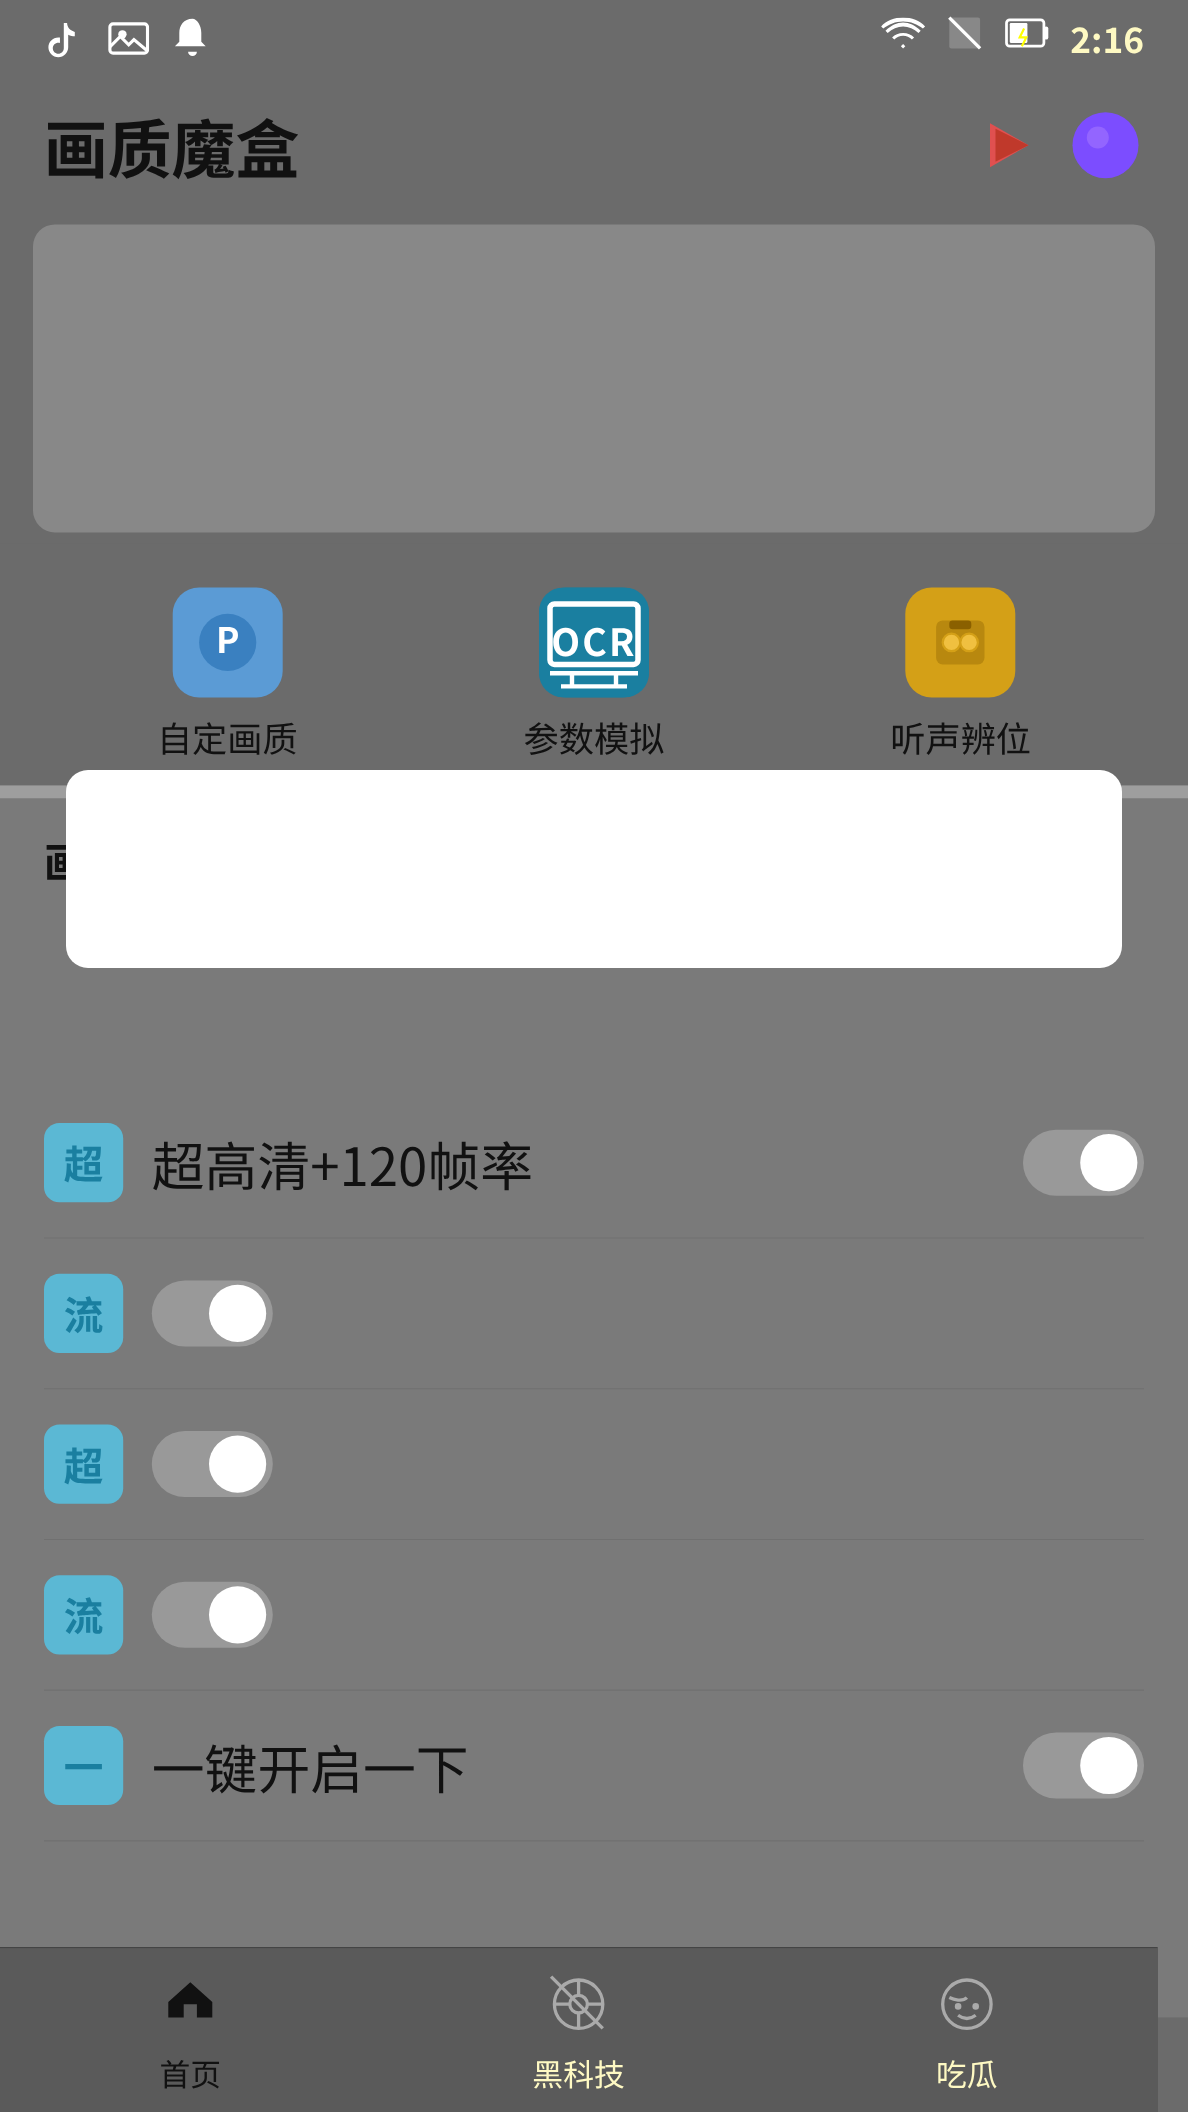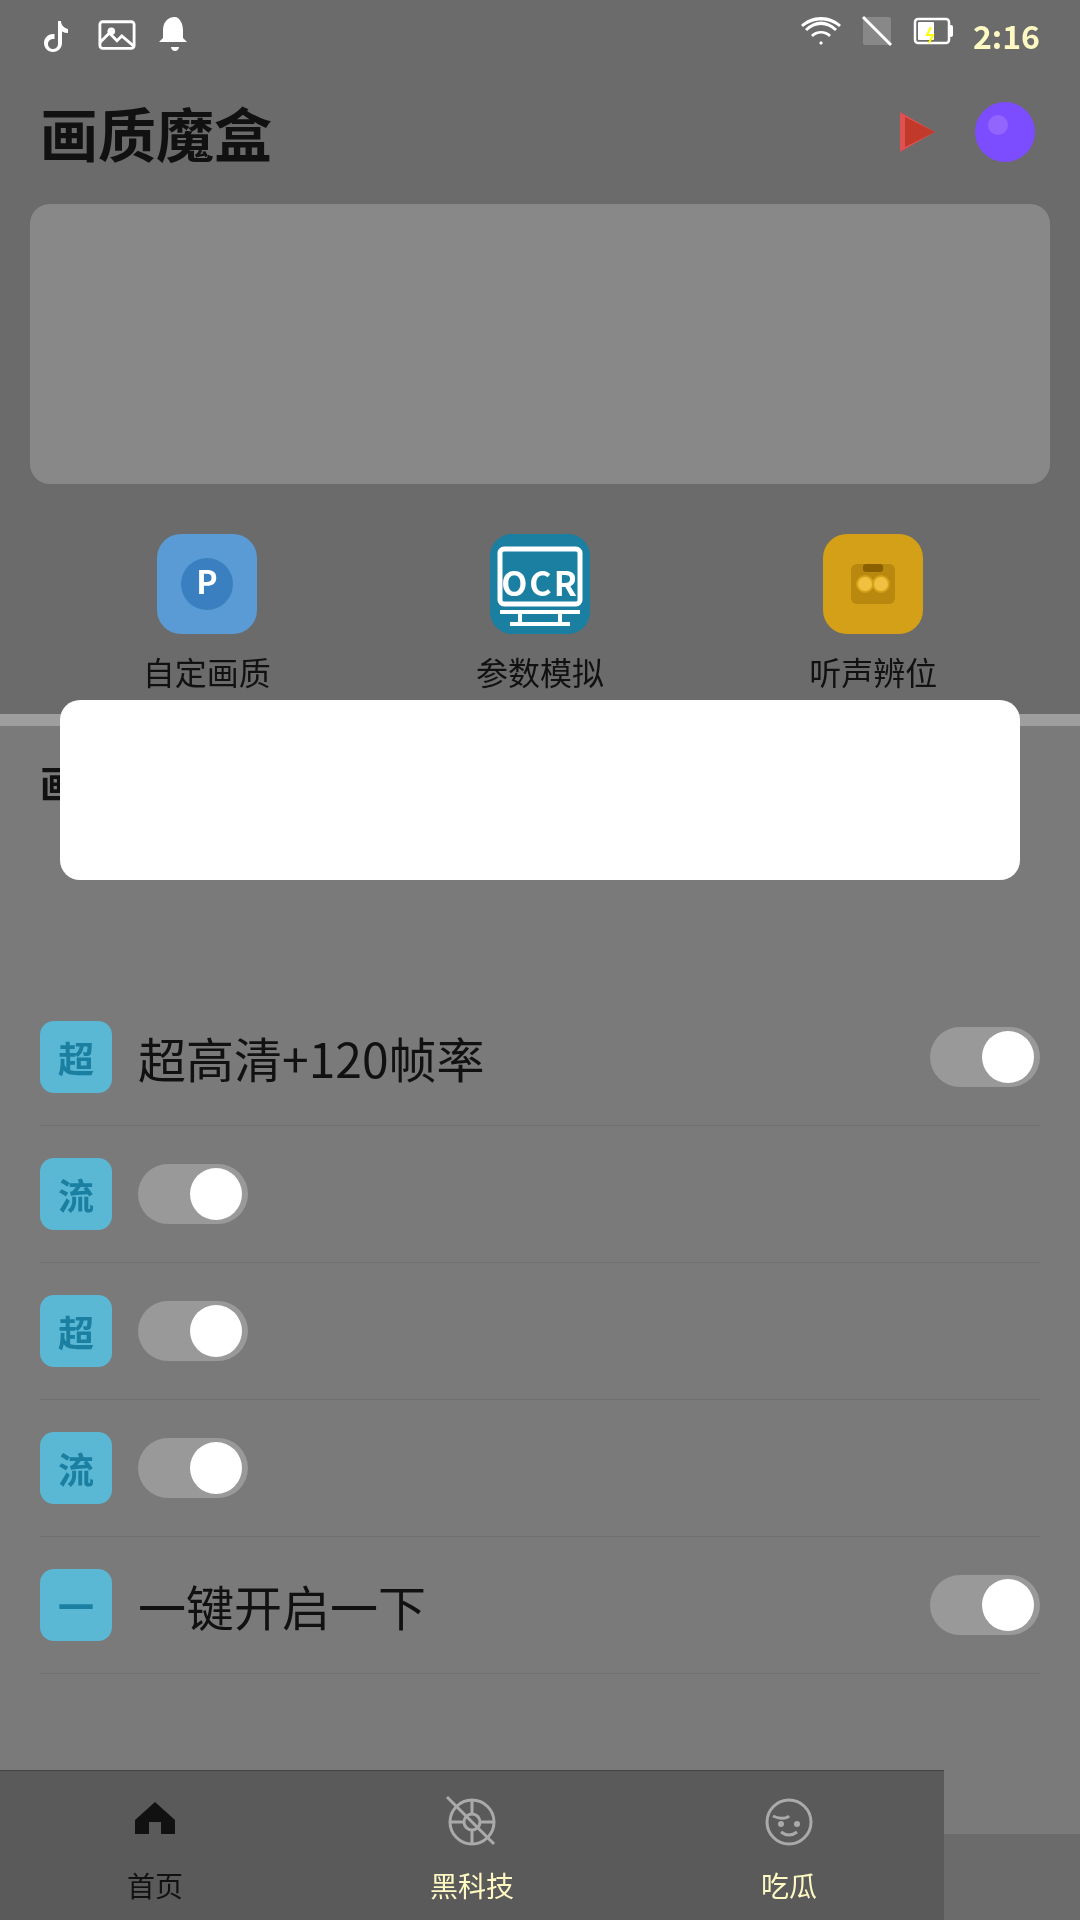--- a/index.html
+++ b/index.html
@@ -185,21 +185,21 @@
       background: white;
       top: 4px;
       right: 6px;
     }
 
     
     .bottom-nav {
       position: fixed;
       bottom: 0;
       left: 0;
-      width: 944px;
+      width: 1052px;
       height: 150px;
       background-color: #5a5a5a;
       display: flex;
       align-items: center;
       justify-content: space-around;
       border-top: 1px solid #444;
     }
     .nav-item {
       display: flex;
       flex-direction: column;

